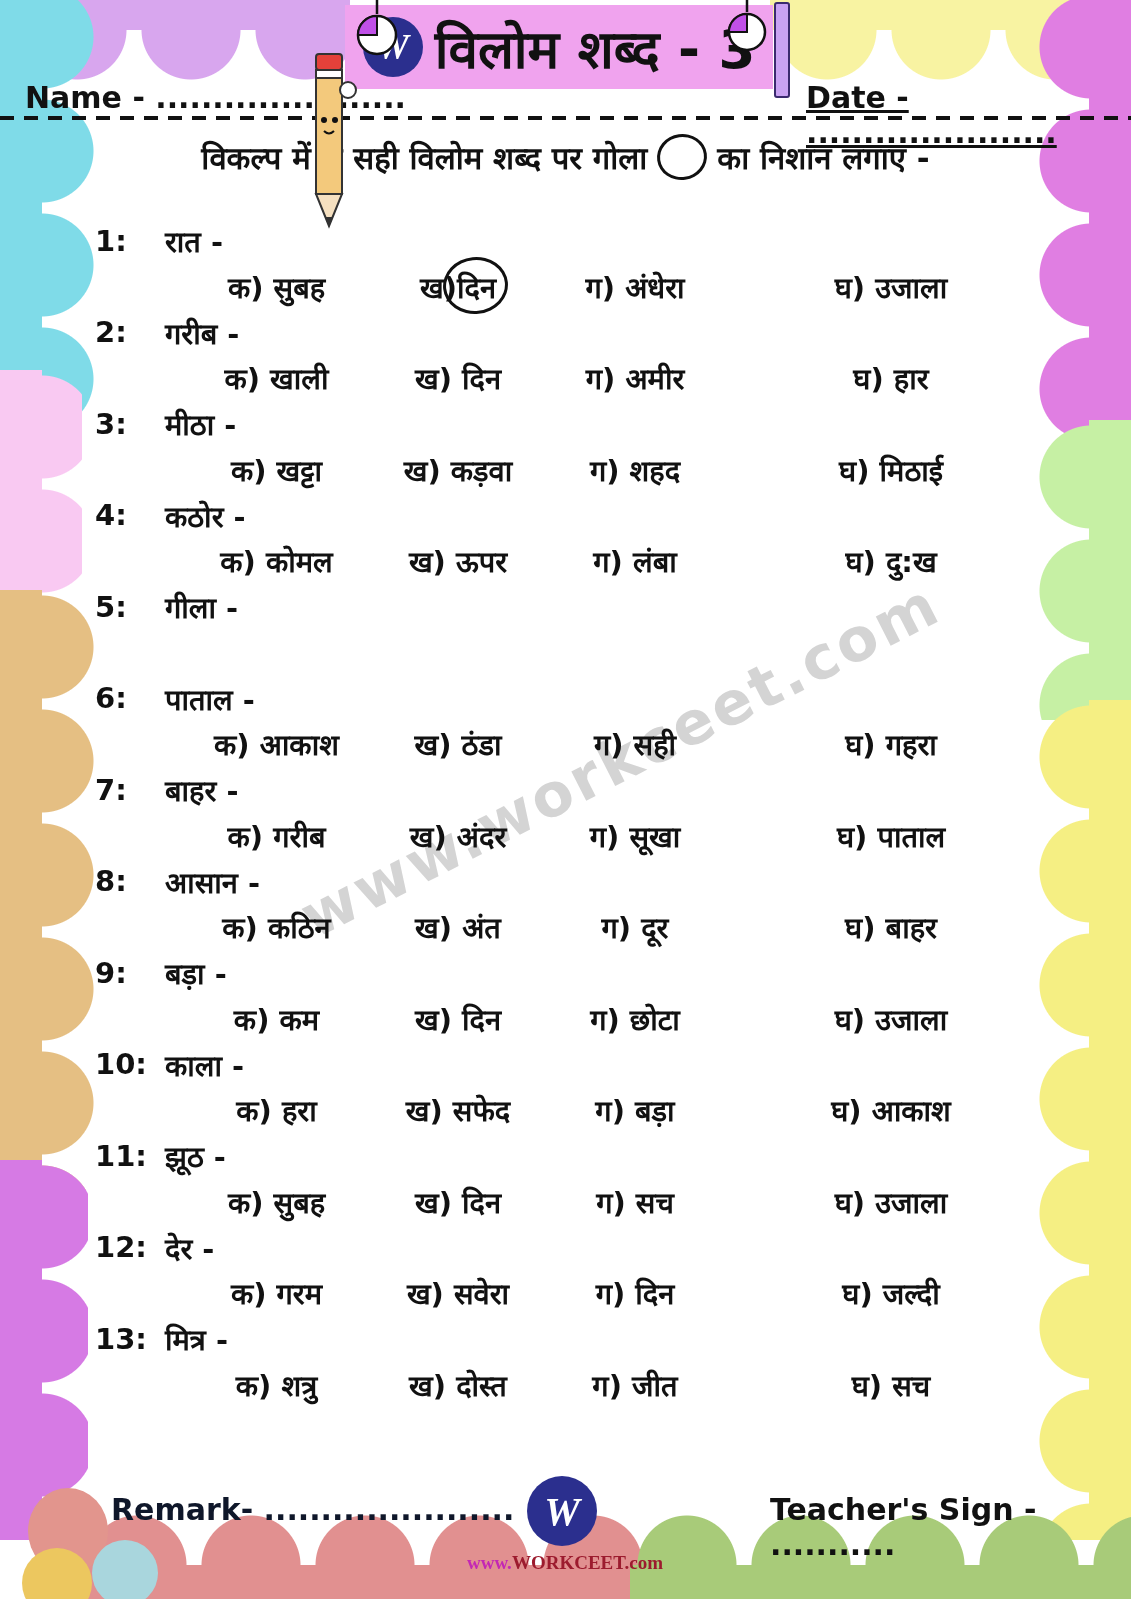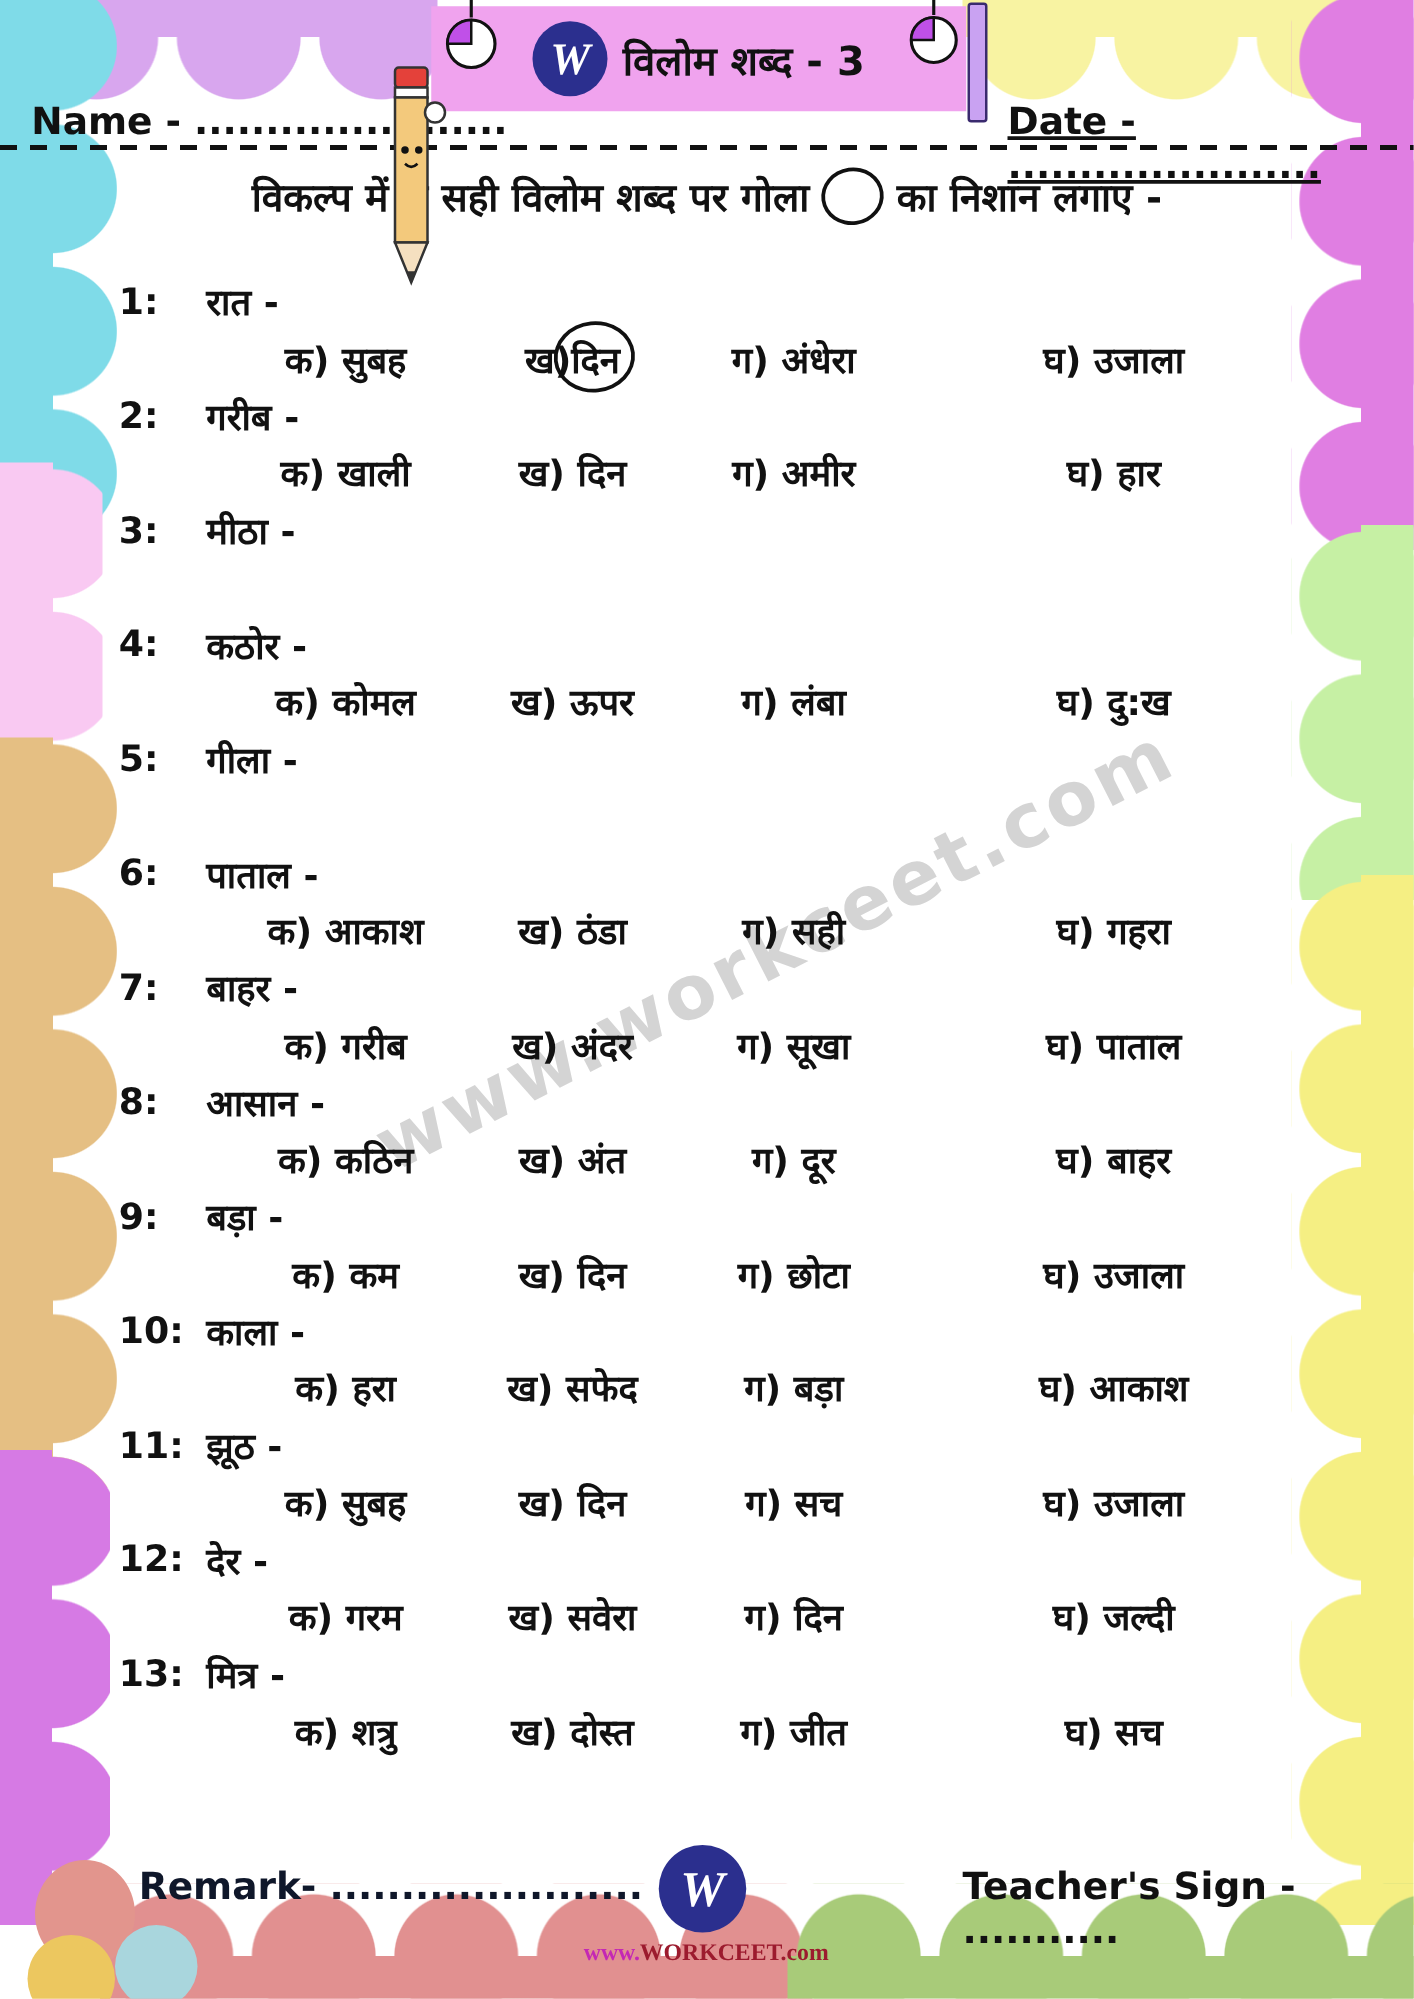--- a/index.html
+++ b/index.html
@@ -27,21 +27,21 @@
   .balloon{position:absolute;border-radius:50%;z-index:1;}
 
   
   .banner{position:absolute;left:345px;top:5px;width:428px;height:84px;background:#f0a3ee;
           display:flex;align-items:center;justify-content:center;gap:12px;z-index:3;}
   .banner-bar{position:absolute;right:-17px;top:-3px;width:12px;height:92px;background:#c9a2f2;
           border:2px solid #3a2a6e;border-radius:3px;}
   .logo-circle{width:60px;height:60px;border-radius:50%;background:#2b2f8e;color:#fff;
           display:flex;align-items:center;justify-content:center;
           font:italic 700 36px "Liberation Serif",serif;flex:0 0 auto;}
-  .banner-title{font-size:32px;font-weight:700;color:#111;white-space:nowrap;}
+  .banner-title{font-size:53px;font-weight:700;color:#111;white-space:nowrap;}
   .ornament{position:absolute;z-index:4;}
   .mascot{position:absolute;left:296px;top:28px;z-index:4;}
 
   .name-label{position:absolute;left:25px;top:80px;font-size:30px;font-weight:700;color:#111;z-index:3;}
   .date-label{position:absolute;left:806px;top:80px;font-size:30px;font-weight:700;color:#111;z-index:3;text-decoration:underline;}
   .dashline{position:absolute;left:0;top:116px;width:1131px;height:4px;z-index:3;
           background:repeating-linear-gradient(90deg,#111 0 14px,transparent 14px 24px);}
 
   .instruction{position:absolute;left:0;top:134px;width:1131px;text-align:center;
           font-size:31px;font-weight:700;color:#111;z-index:2;}
@@ -162,20 +162,26 @@
         <span class="opt"><span>ग)</span> <span>अमीर</span></span>
         <span class="opt"><span>घ)</span> <span>हार</span></span>
       </div>
     </section>
 
     <section class="q">
       <div class="q-head">
           <span class="q-num">3:</span>
           <span class="q-word">मीठा -</span>
         </div>
+      <div class="q-opts">
+        <span class="opt"><span>क)</span> <span>खट्टा</span></span>
+        <span class="opt"><span>ख)</span> <span>कड़वा</span></span>
+        <span class="opt"><span>ग)</span> <span>शहद</span></span>
+        <span class="opt"><span>घ)</span> <span>मिठाई</span></span>
+      </div>
     </section>
 
     <section class="q">
       <div class="q-head">
           <span class="q-num">4:</span>
           <span class="q-word">कठोर -</span>
         </div>
       <div class="q-opts">
         <span class="opt"><span>क)</span> <span>कोमल</span></span>
         <span class="opt"><span>ख)</span> <span>ऊपर</span></span>

